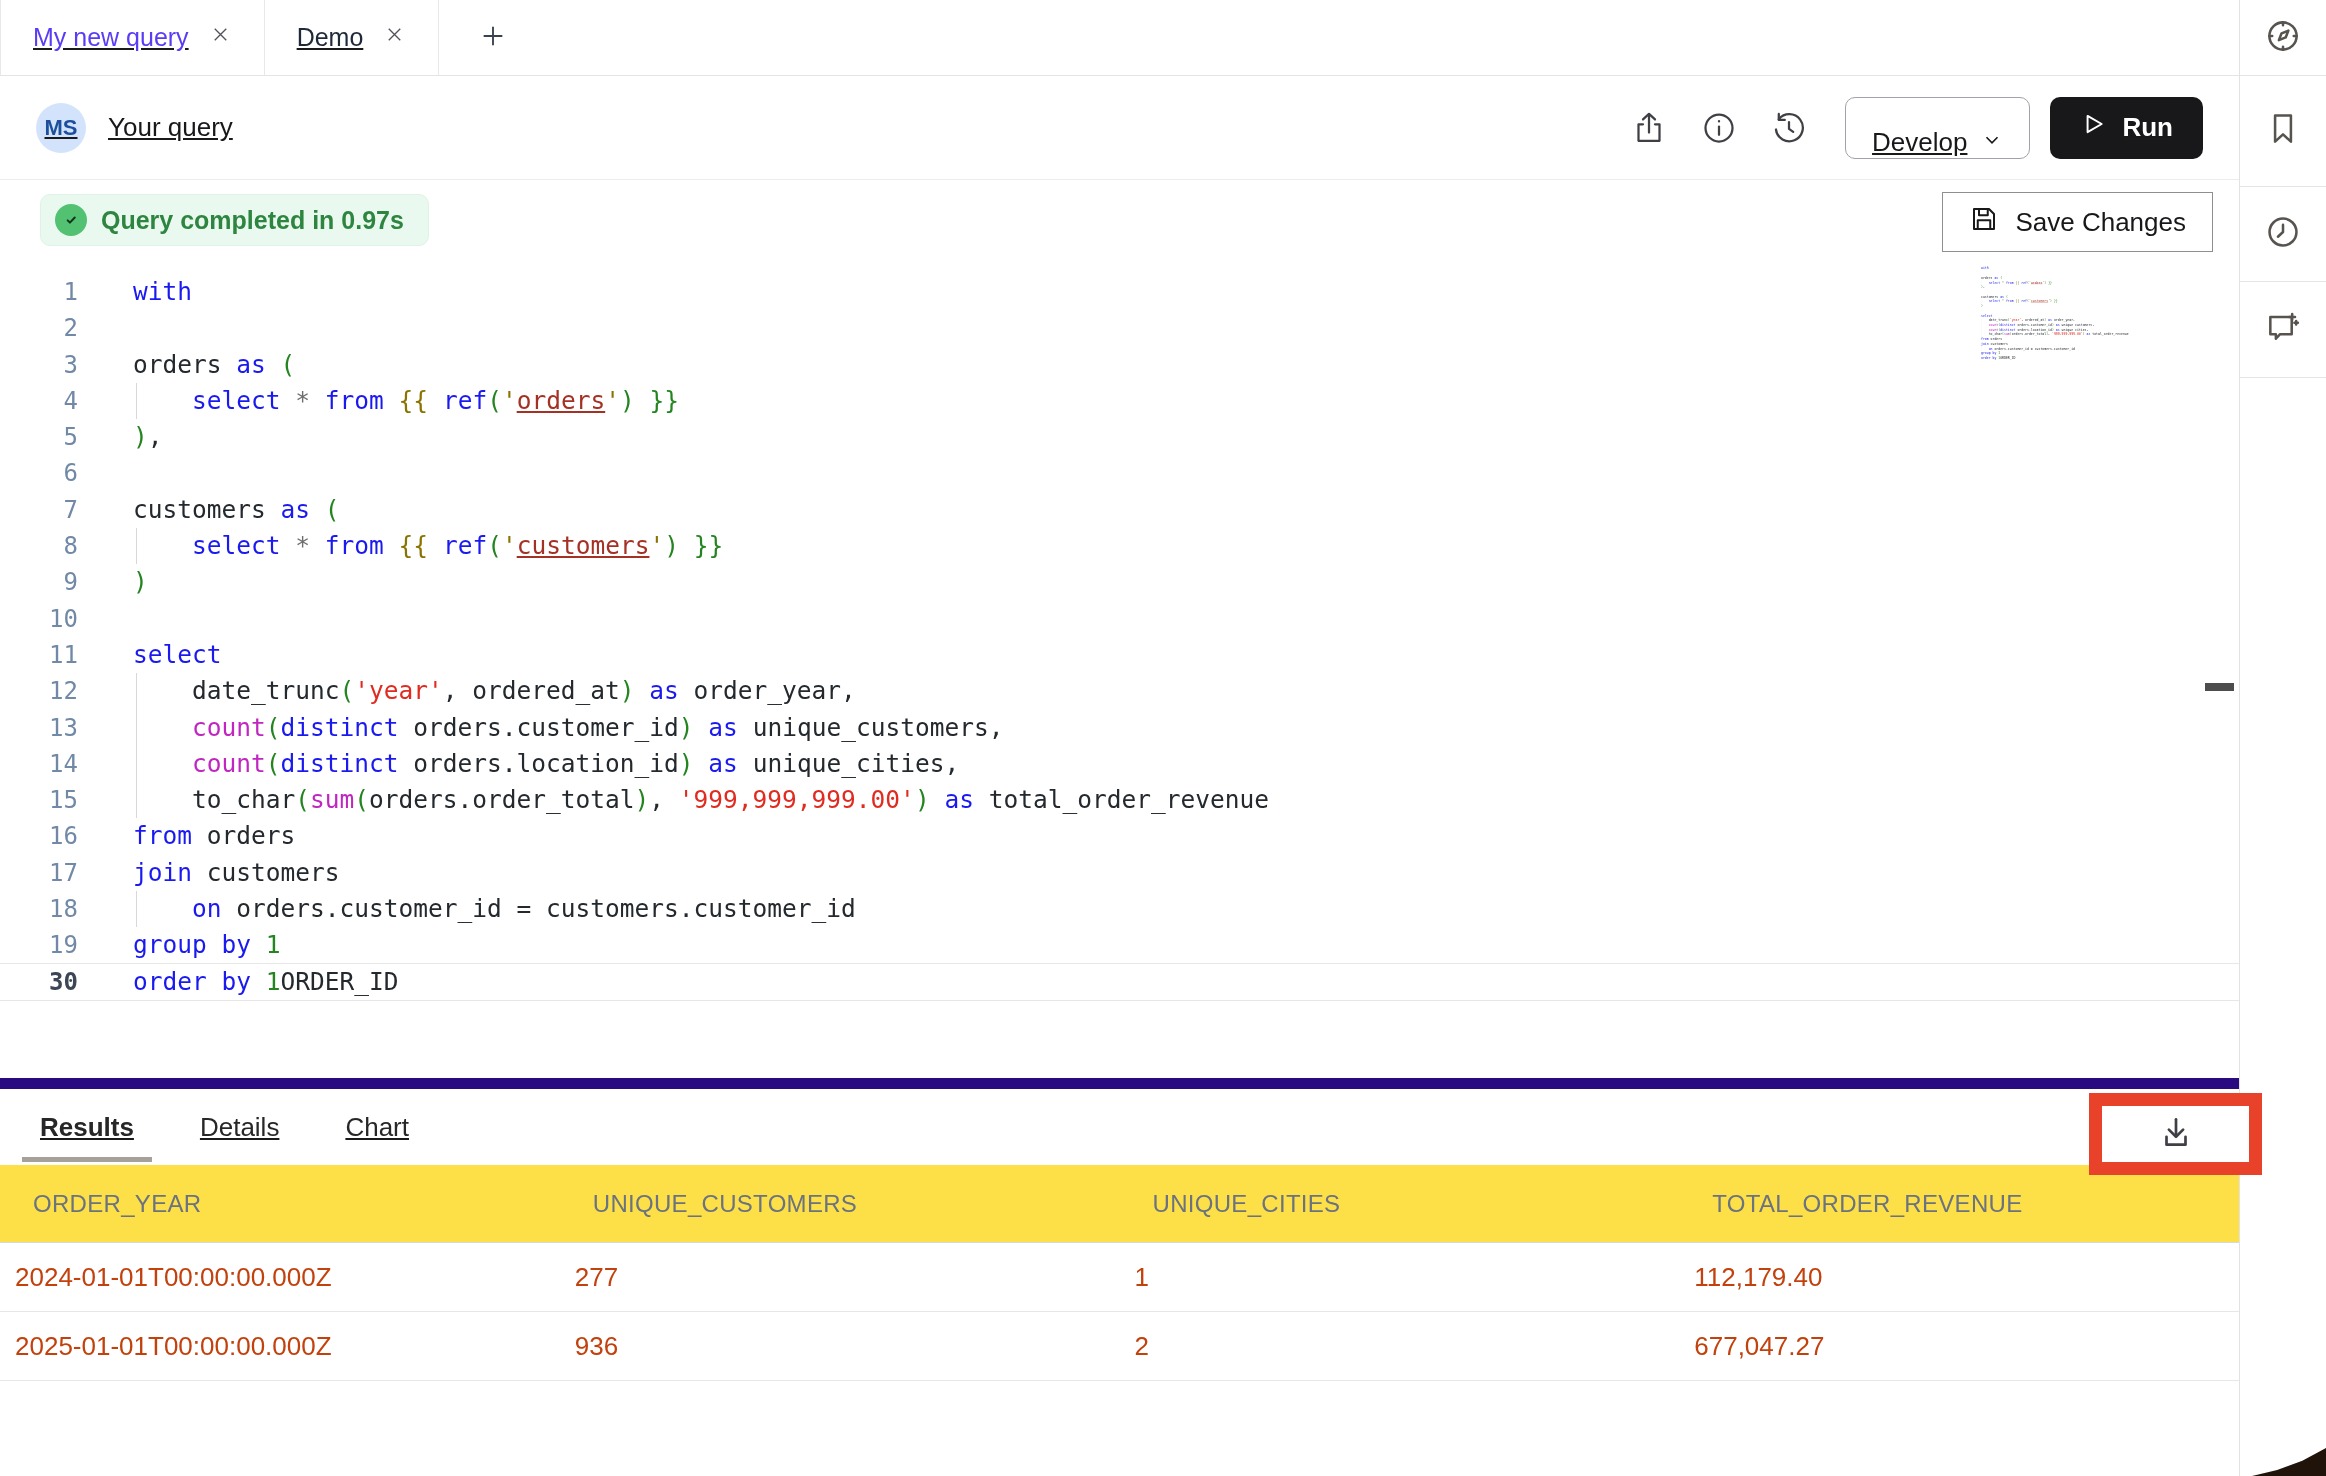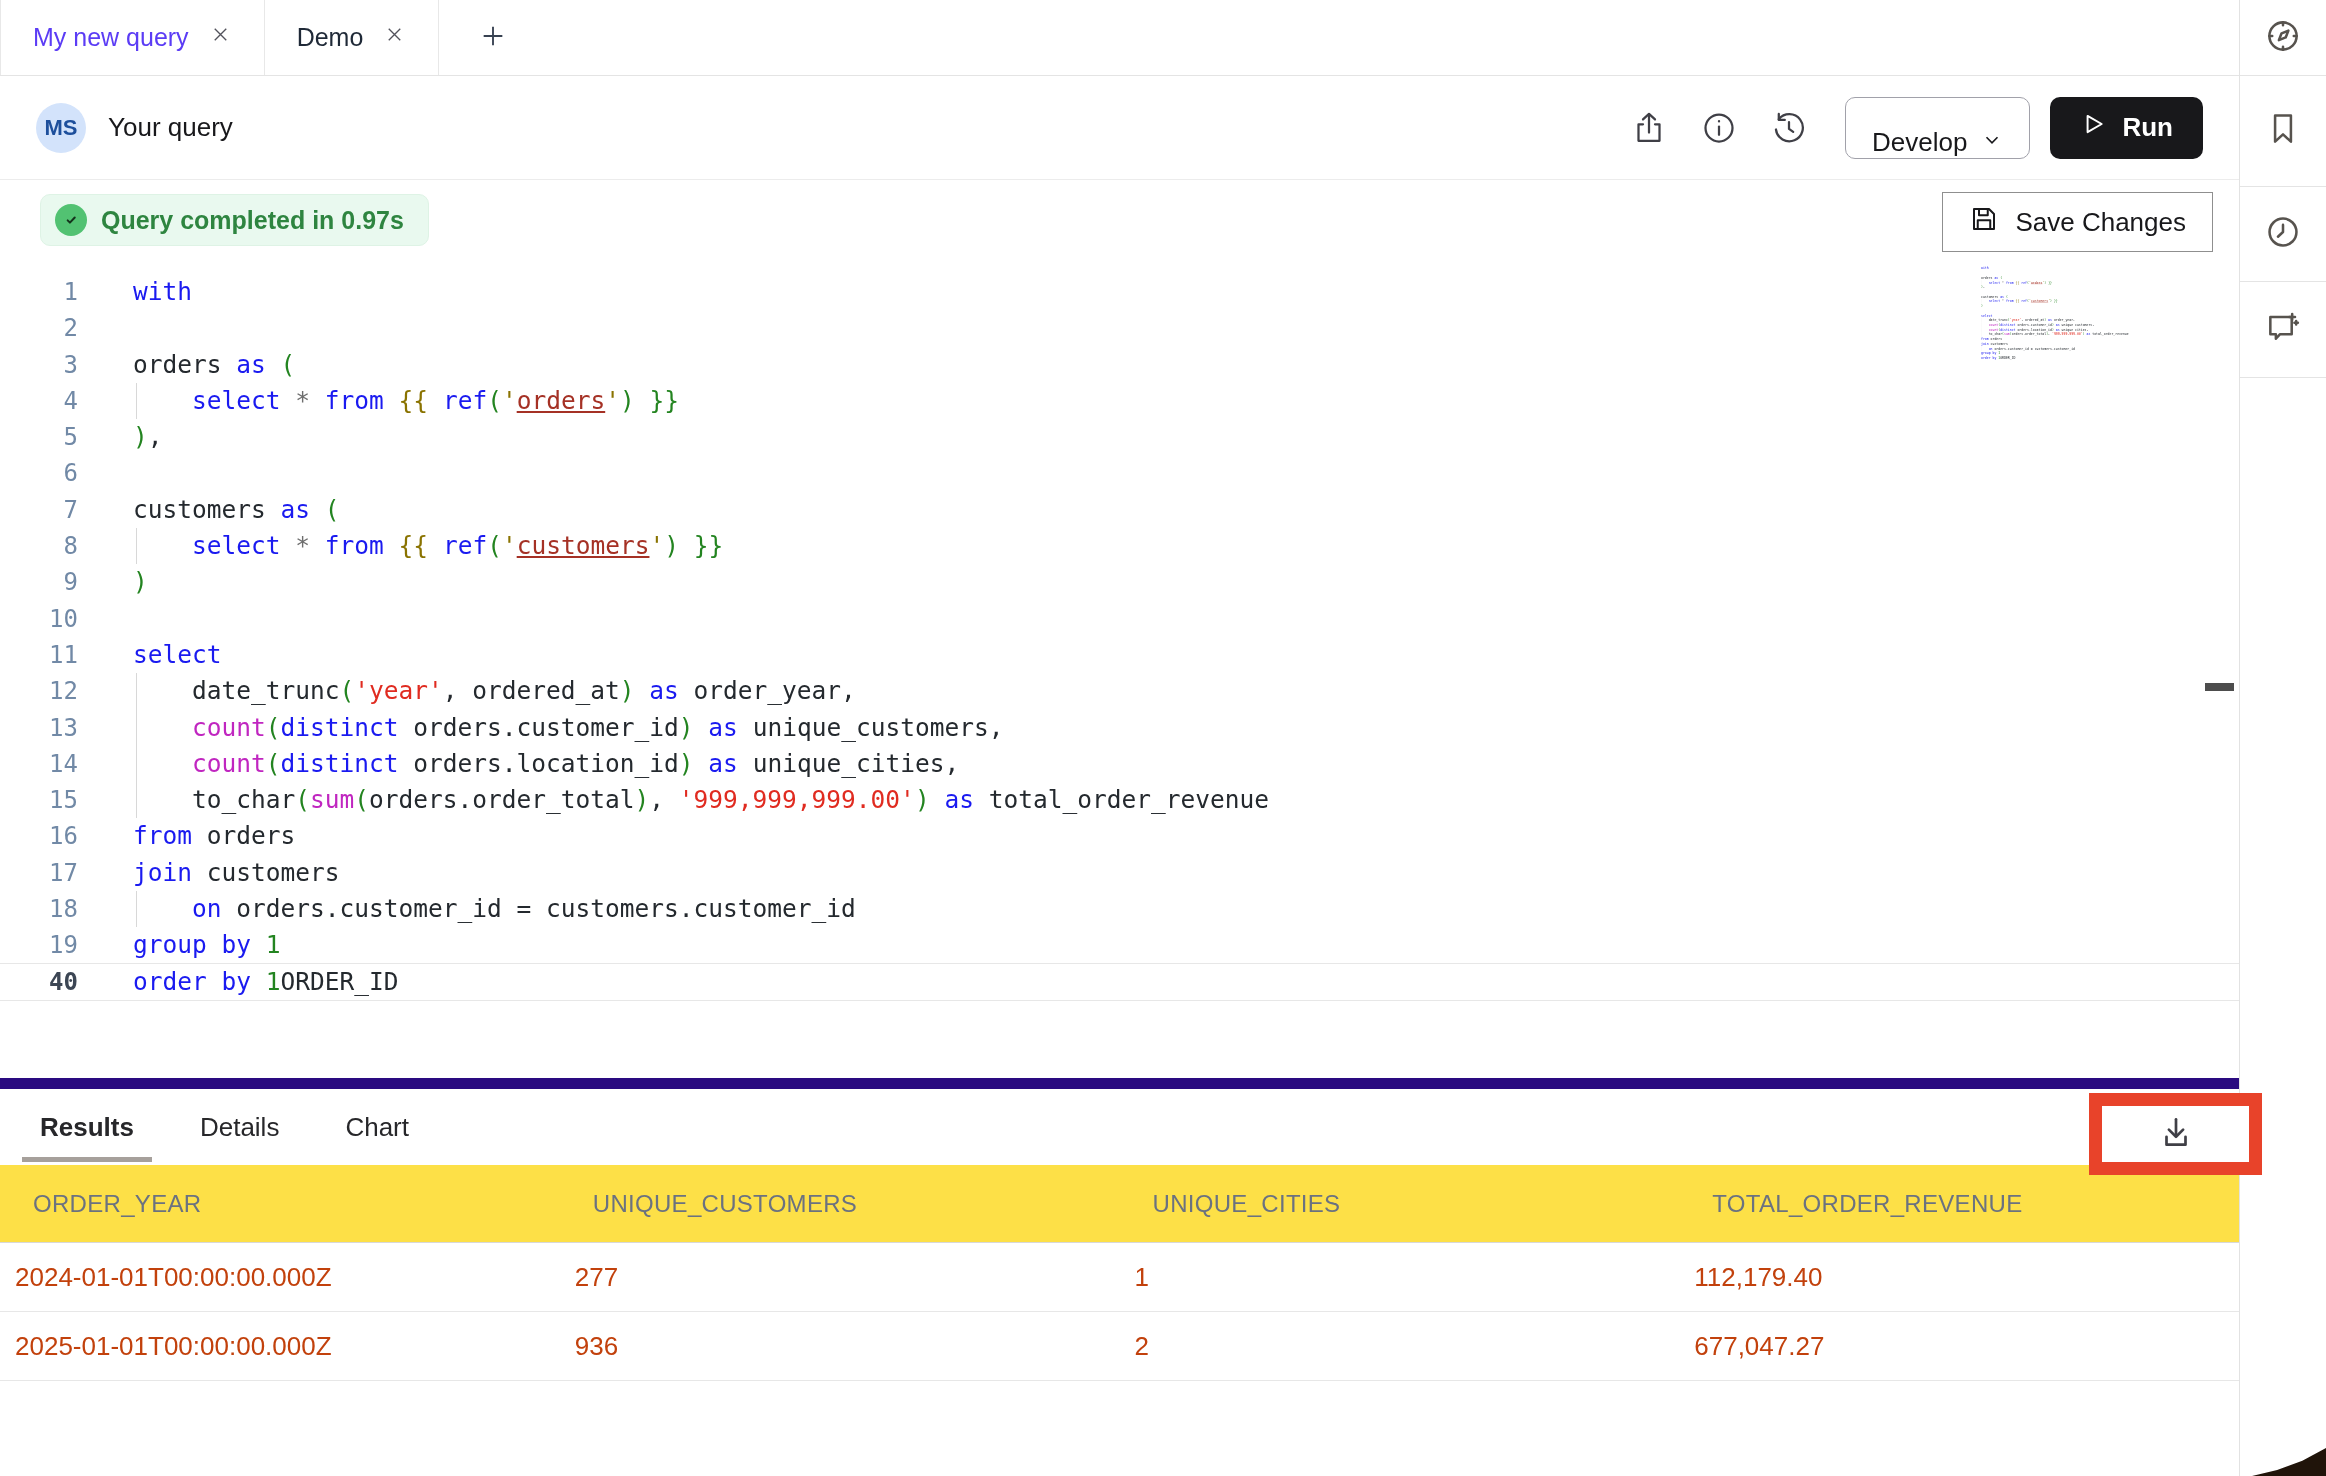--- a/index.html
+++ b/index.html
@@ -2,21 +2,21 @@
 <html><head>
 <meta charset="utf-8">
 <style>
   * { box-sizing: border-box; }
   html,body { margin:0; padding:0; }
   body {
     width:2326px; height:1476px; position:relative; overflow:hidden;
     background:#ffffff; color:#1a1a1a;
     font-family:"Liberation Sans", sans-serif;
   }
-  .app { position:absolute; inset:0; display:flex; }
+  .app { position:absolute; inset:0; display:flex;text-decoration:underline; }
   .main { width:2240px; display:flex; flex-direction:column; border-right:1px solid #e2e2e2; background:#fff; }
   .side { flex:1; display:flex; flex-direction:column; background:#fff; }
 
   
   .tabstrip { height:76px; border-bottom:1px solid #e4e4e4; display:flex; align-items:stretch; }
   .tab { display:flex; align-items:center; gap:20px; padding:0 32px; border-right:1px solid #e8e8e8; font-size:25px; cursor:pointer; }
   .tab:first-child { border-left:1px solid #e8e8e8; }
   .tab .tab-label { color:#1f2937; }
   .tab.active .tab-label { color:#5b3cf5; }
   .tab svg { width:23px; height:23px; stroke:#52525b; stroke-width:1.4; fill:none; }
@@ -245,21 +245,21 @@
           </div>
           <div class="cl-row">
             <span class="ln">18</span>
             <span class="lc"><span class="guide"></span><span class="tk-pl">    </span><span class="tk-kw">on</span><span class="tk-pl"> orders.customer_id = customers.customer_id</span></span>
           </div>
           <div class="cl-row">
             <span class="ln">19</span>
             <span class="lc"><span class="tk-kw">group by</span><span class="tk-pl"> </span><span class="tk-num">1</span></span>
           </div>
           <div class="cl-row active">
-            <span class="ln">40</span>
+            <span class="ln">30</span>
             <span class="lc"><span class="tk-kw">order by</span><span class="tk-pl"> </span><span class="tk-num">1</span><span class="tk-pl">ORDER_ID</span></span>
           </div>
         </div>
 
       <div class="minimap">
         <div class="mm-inner" id="mm-inner"><span class="lc" style="display: block; margin-left: 0px;"><span class="tk-kw">with</span></span><span class="lc" style="display: block; margin-left: 0px;"> </span><span class="lc" style="display: block; margin-left: 0px;"><span class="tk-pl">orders </span><span class="tk-kw">as</span><span class="tk-pl"> </span><span class="tk-br">(</span></span><span class="lc" style="display: block; margin-left: 0px;"><span class="guide"></span><span class="tk-pl">    </span><span class="tk-kw">select</span><span class="tk-pl"> </span><span class="tk-op">*</span><span class="tk-pl"> </span><span class="tk-kw">from</span><span class="tk-pl"> </span><span class="tk-jd">{{</span><span class="tk-pl"> </span><span class="tk-kw">ref</span><span class="tk-br">(</span><span class="tk-jd">'</span><span class="tk-ref">orders</span><span class="tk-jd">'</span><span class="tk-br">)</span><span class="tk-pl"> </span><span class="tk-br">}}</span></span><span class="lc" style="display: block; margin-left: 0px;"><span class="tk-br">)</span><span class="tk-pl">,</span></span><span class="lc" style="display: block; margin-left: 0px;"> </span><span class="lc" style="display: block; margin-left: 0px;"><span class="tk-pl">customers </span><span class="tk-kw">as</span><span class="tk-pl"> </span><span class="tk-br">(</span></span><span class="lc" style="display: block; margin-left: 0px;"><span class="guide"></span><span class="tk-pl">    </span><span class="tk-kw">select</span><span class="tk-pl"> </span><span class="tk-op">*</span><span class="tk-pl"> </span><span class="tk-kw">from</span><span class="tk-pl"> </span><span class="tk-jd">{{</span><span class="tk-pl"> </span><span class="tk-kw">ref</span><span class="tk-br">(</span><span class="tk-jd">'</span><span class="tk-ref">customers</span><span class="tk-jd">'</span><span class="tk-br">)</span><span class="tk-pl"> </span><span class="tk-br">}}</span></span><span class="lc" style="display: block; margin-left: 0px;"><span class="tk-br">)</span></span><span class="lc" style="display: block; margin-left: 0px;"> </span><span class="lc" style="display: block; margin-left: 0px;"><span class="tk-kw">select</span></span><span class="lc" style="display: block; margin-left: 0px;"><span class="guide"></span><span class="tk-pl">    date_trunc</span><span class="tk-br">(</span><span class="tk-str">'year'</span><span class="tk-pl">, ordered_at</span><span class="tk-br">)</span><span class="tk-pl"> </span><span class="tk-kw">as</span><span class="tk-pl"> order_year,</span></span><span class="lc" style="display: block; margin-left: 0px;"><span class="guide"></span><span class="tk-pl">    </span><span class="tk-fn">count</span><span class="tk-br">(</span><span class="tk-kw">distinct</span><span class="tk-pl"> orders.customer_id</span><span class="tk-br">)</span><span class="tk-pl"> </span><span class="tk-kw">as</span><span class="tk-pl"> unique_customers,</span></span><span class="lc" style="display: block; margin-left: 0px;"><span class="guide"></span><span class="tk-pl">    </span><span class="tk-fn">count</span><span class="tk-br">(</span><span class="tk-kw">distinct</span><span class="tk-pl"> orders.location_id</span><span class="tk-br">)</span><span class="tk-pl"> </span><span class="tk-kw">as</span><span class="tk-pl"> unique_cities,</span></span><span class="lc" style="display: block; margin-left: 0px;"><span class="guide"></span><span class="tk-pl">    to_char</span><span class="tk-br">(</span><span class="tk-fn">sum</span><span class="tk-br">(</span><span class="tk-pl">orders.order_total</span><span class="tk-br">)</span><span class="tk-pl">, </span><span class="tk-str">'999,999,999.00'</span><span class="tk-br">)</span><span class="tk-pl"> </span><span class="tk-kw">as</span><span class="tk-pl"> total_order_revenue</span></span><span class="lc" style="display: block; margin-left: 0px;"><span class="tk-kw">from</span><span class="tk-pl"> orders</span></span><span class="lc" style="display: block; margin-left: 0px;"><span class="tk-kw">join</span><span class="tk-pl"> customers</span></span><span class="lc" style="display: block; margin-left: 0px;"><span class="guide"></span><span class="tk-pl">    </span><span class="tk-kw">on</span><span class="tk-pl"> orders.customer_id = customers.customer_id</span></span><span class="lc" style="display: block; margin-left: 0px;"><span class="tk-kw">group by</span><span class="tk-pl"> </span><span class="tk-num">1</span></span><span class="lc" style="display: block; margin-left: 0px;"><span class="tk-kw">order by</span><span class="tk-pl"> </span><span class="tk-num">1</span><span class="tk-pl">ORDER_ID</span></span></div>
       </div>
       <div class="scroll-dash"></div>
     </div>
 

